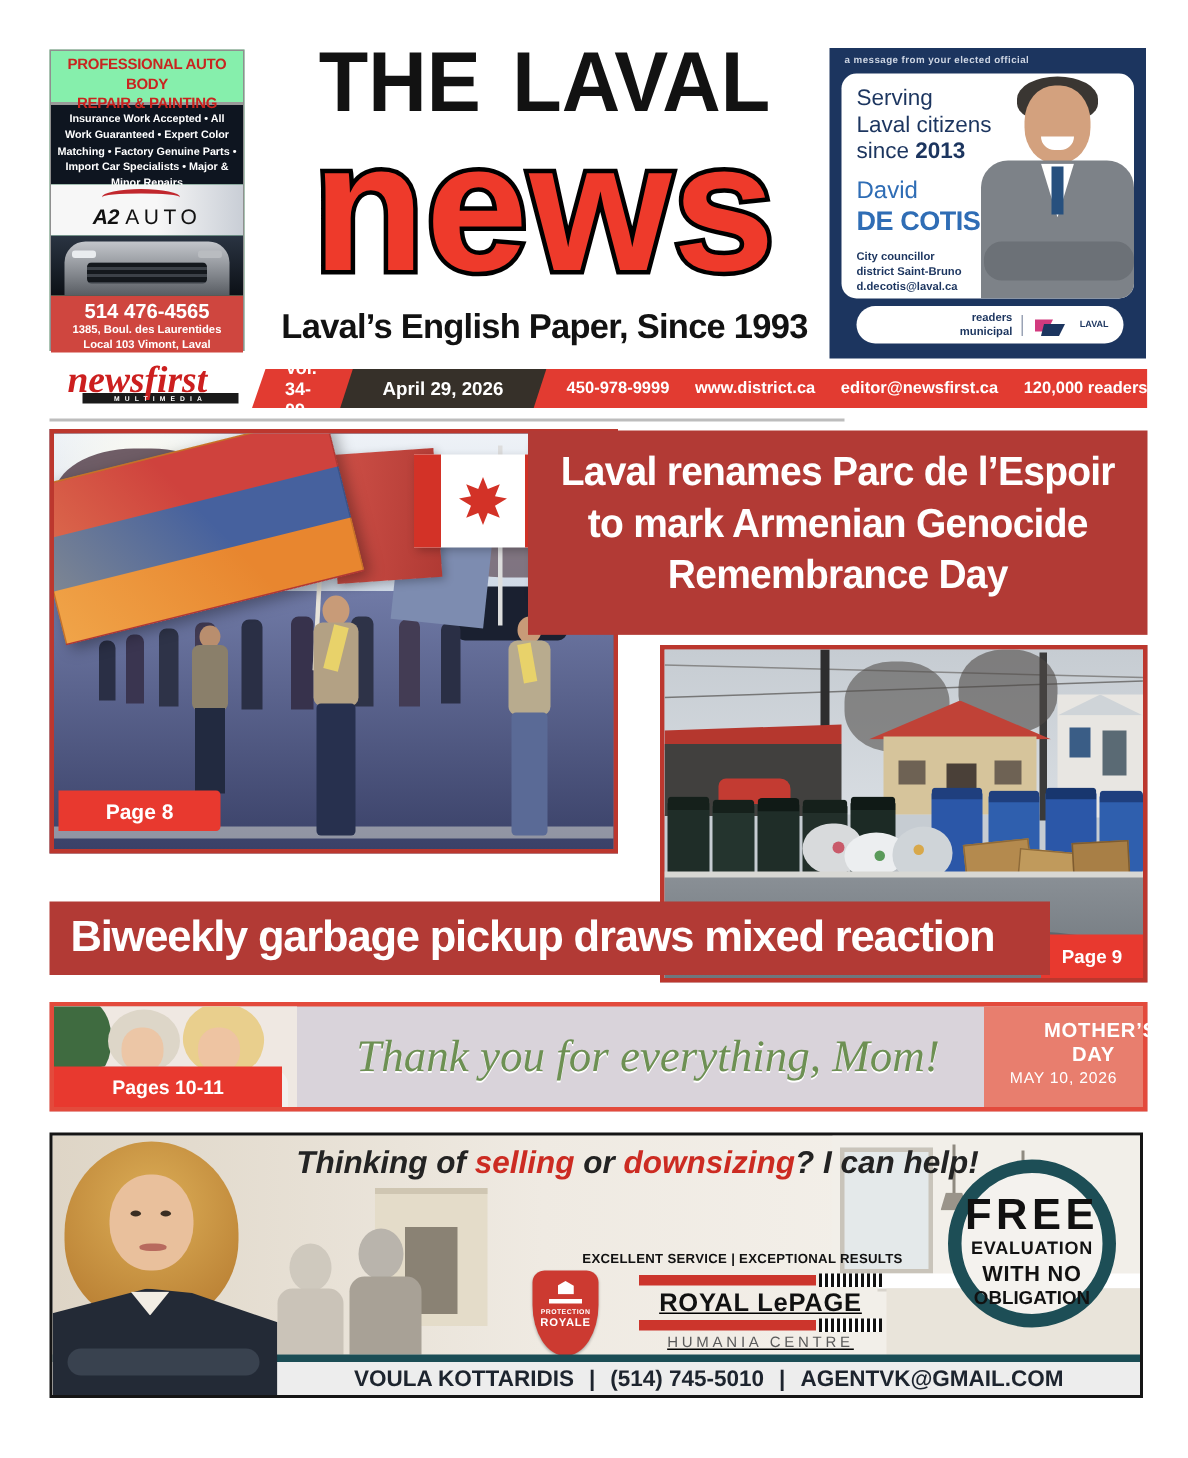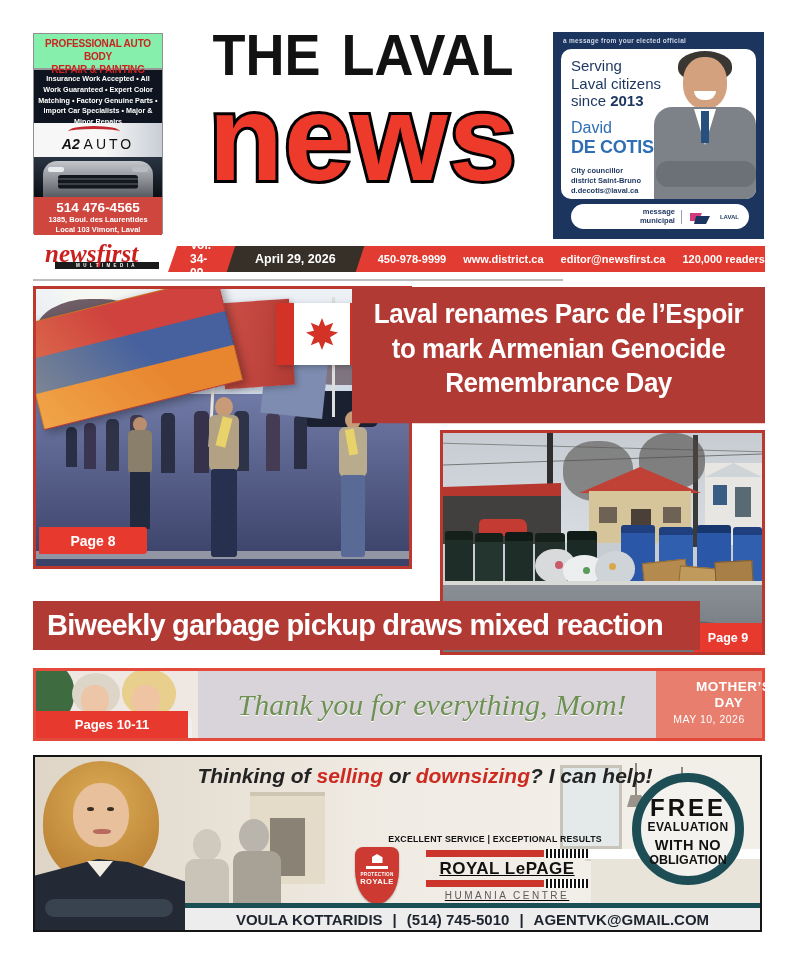--- a/index.html
+++ b/index.html
@@ -85,21 +85,21 @@
   .rl-shield .p2 { font-size:7.5px; font-weight:800; letter-spacing:0.5px; }
   .rl-brandblock { position:absolute; left:372px; top:92px; width:200px; text-align:center;text-decoration:underline; }
   .rl-bar { display:flex; justify-content:center; align-items:center; gap:2px; }
   .rl-redbar { width:118px; height:7px; background:#cc352c; }
   .rl-barcode { width:42px; height:9px; background:repeating-linear-gradient(90deg,#111 0 2px,#fff 2px 4px); }
   .rl-name { font-size:17px; font-weight:800; color:#111; letter-spacing:0.5px; line-height:1.25; }
   .rl-humania { font-size:10px; color:#5a5a5a; letter-spacing:2.5px; margin-top:2px; }
   .rl-agency { font-size:7px; font-weight:800; color:#111; margin-top:3px; }
   .rl-agency b { font-size:11px; margin-left:4px; }
   .rl-badge { position:absolute; left:597px; top:16px; width:112px; height:112px; border:9px solid #1d4e56; border-radius:50%; background:#f4f2ee; text-align:center; color:#111; padding-top:14px; z-index:6; }
-  .rl-badge .b1 { font-size:24px; font-weight:800; letter-spacing:3px; line-height:1; }
+  .rl-badge .b1 { font-size:29px; font-weight:800; letter-spacing:3px; line-height:1; }
   .rl-badge .b2 { font-size:12px; font-weight:600; letter-spacing:0.5px; }
   .rl-badge .b3 { font-size:14.5px; font-weight:600; margin-top:3px; letter-spacing:0.5px; }
   .rl-badge .b4 { font-size:12.5px; font-weight:600; }
   .rl-tealline { position:absolute; left:0; right:0; top:146px; height:5px; background:#1b4d55; z-index:5; }
   .rl-strip { position:absolute; left:0; right:0; top:151px; bottom:0; background:#ededed; z-index:5; display:flex; align-items:center; justify-content:center; padding-left:150px; gap:10px; font-size:15px; font-weight:800; color:#1d242e; white-space:nowrap; }
 
   
   .sil { position:absolute; border-radius:5px 5px 0 0; }
 </style>
 </head>
@@ -128,20 +128,21 @@
       <div class="aa-addr">1385, Boul. des Laurentides</div>
       <div class="aa-addr">Local 103 Vimont, Laval</div>
     </div>
   </div>
 
   <div id="masthead" class="abs">
     <div class="mh-top">THE LAVAL</div>
     <svg width="370" height="128" style="display:block; margin-top:-6px;">
       <text x="185" y="104" text-anchor="middle" font-family="Liberation Sans, sans-serif" font-weight="900" font-size="122" fill="#ee3a2b" stroke="#000" stroke-width="6" paint-order="stroke" letter-spacing="1">news</text>
     </svg>
+    <div class="mh-tagline">Laval’s English Paper, Since 1993</div>
   </div>
 
   <div id="decotis-ad" class="abs">
     <div class="dc-kicker">a message from your elected official</div>
     <div class="dc-card">
       <div class="dc-man">
         <div class="abs" style="left:24px; top:2px; width:54px; height:30px; background:#3a3632; border-radius:50% 50% 40% 40%;"></div>
         <div class="abs" style="left:29px; top:8px; width:44px; height:52px; background:#d3a17e; border-radius:46%;"></div>
         <div class="abs" style="left:40px; top:42px; width:22px; height:9px; background:#fff; border-radius:0 0 10px 10px;"></div>
         <div class="abs" style="left:0; top:58px; width:102px; height:92px; background:#7d8288; border-radius:18px 18px 0 0;"></div>
@@ -157,21 +158,21 @@
         <div class="dc-name2">DE COTIS</div>
         <div class="dc-role">
           <div>City councillor</div>
           <div>district Saint-Bruno</div>
           <div>d.decotis@laval.ca</div>
         </div>
       </div>
     </div>
     <div class="dc-pill">
       <div class="dc-pill-label">
-        <div>message</div>
+        <div>readers</div>
         <div>municipal</div>
       </div>
       <div class="dc-div"></div>
       <svg width="26" height="16">
         <polygon points="2,4 14,4 10,12 2,12" fill="#d23a7e"></polygon>
         <polygon points="8,7 22,7 18,15 6,15" fill="#1c355f"></polygon>
       </svg>
       <div style="font-size:6px; font-weight:800; color:#1c355f;">LAVAL</div>
     </div>
   </div>

